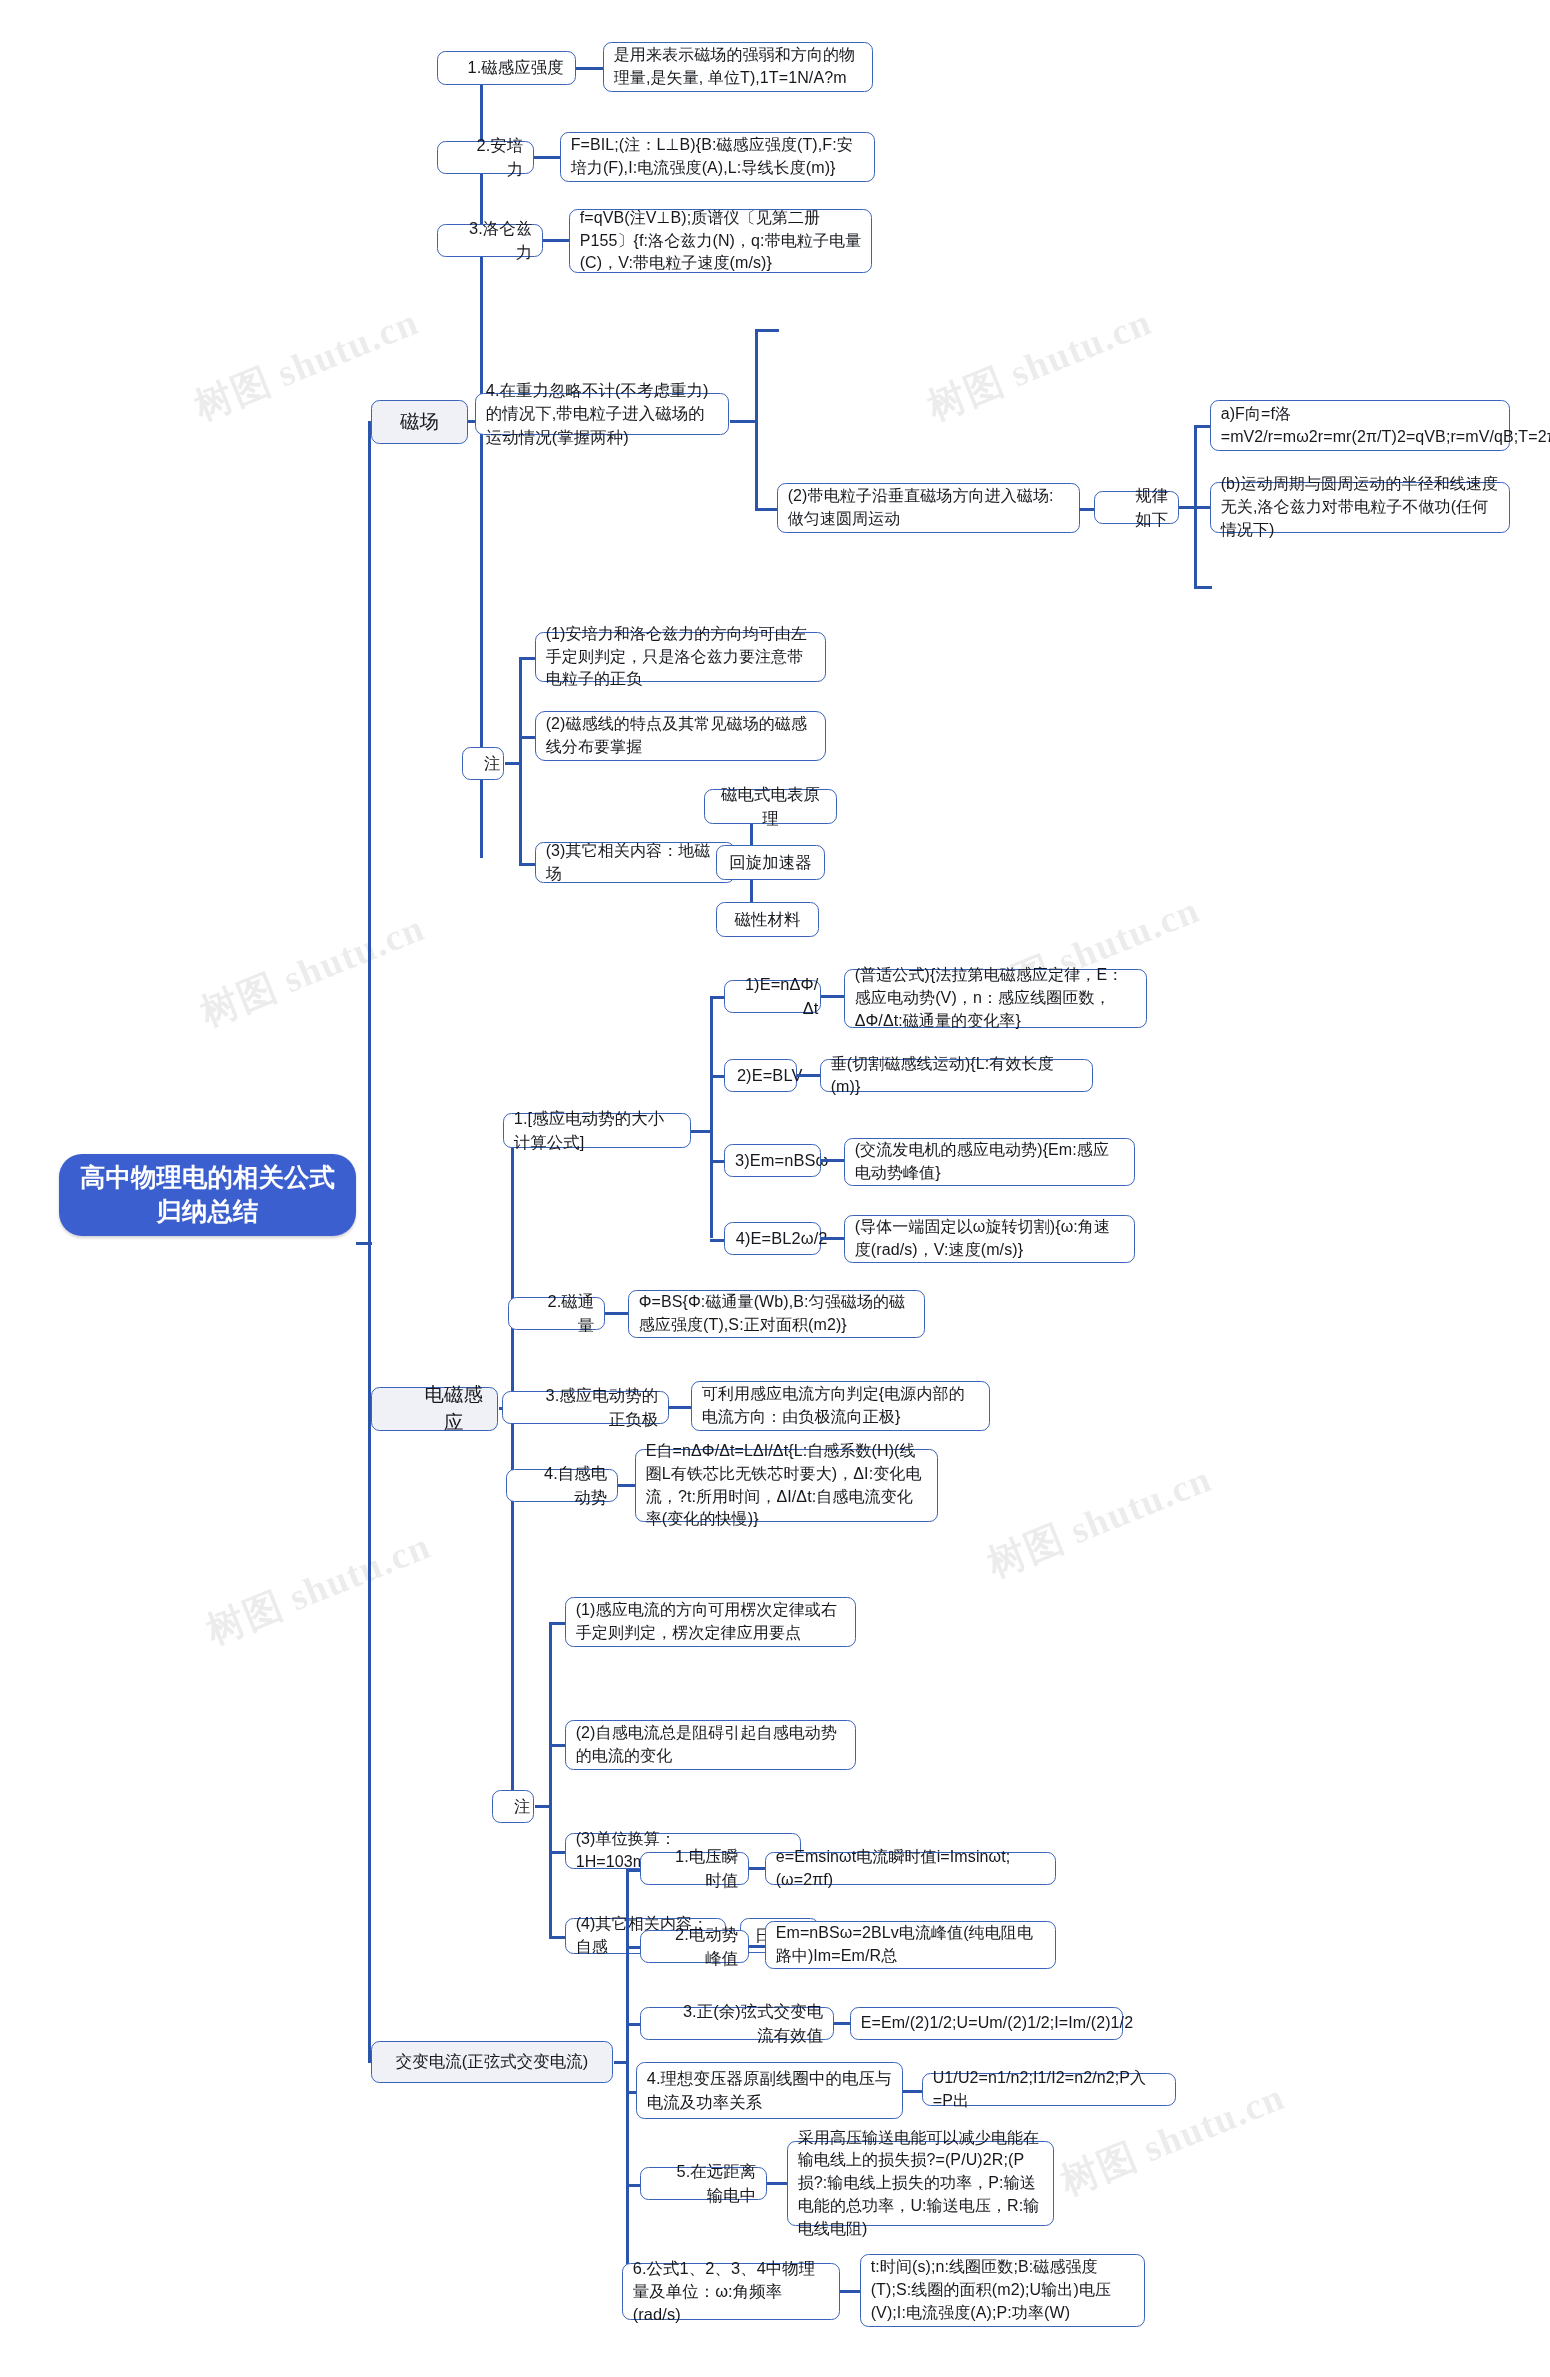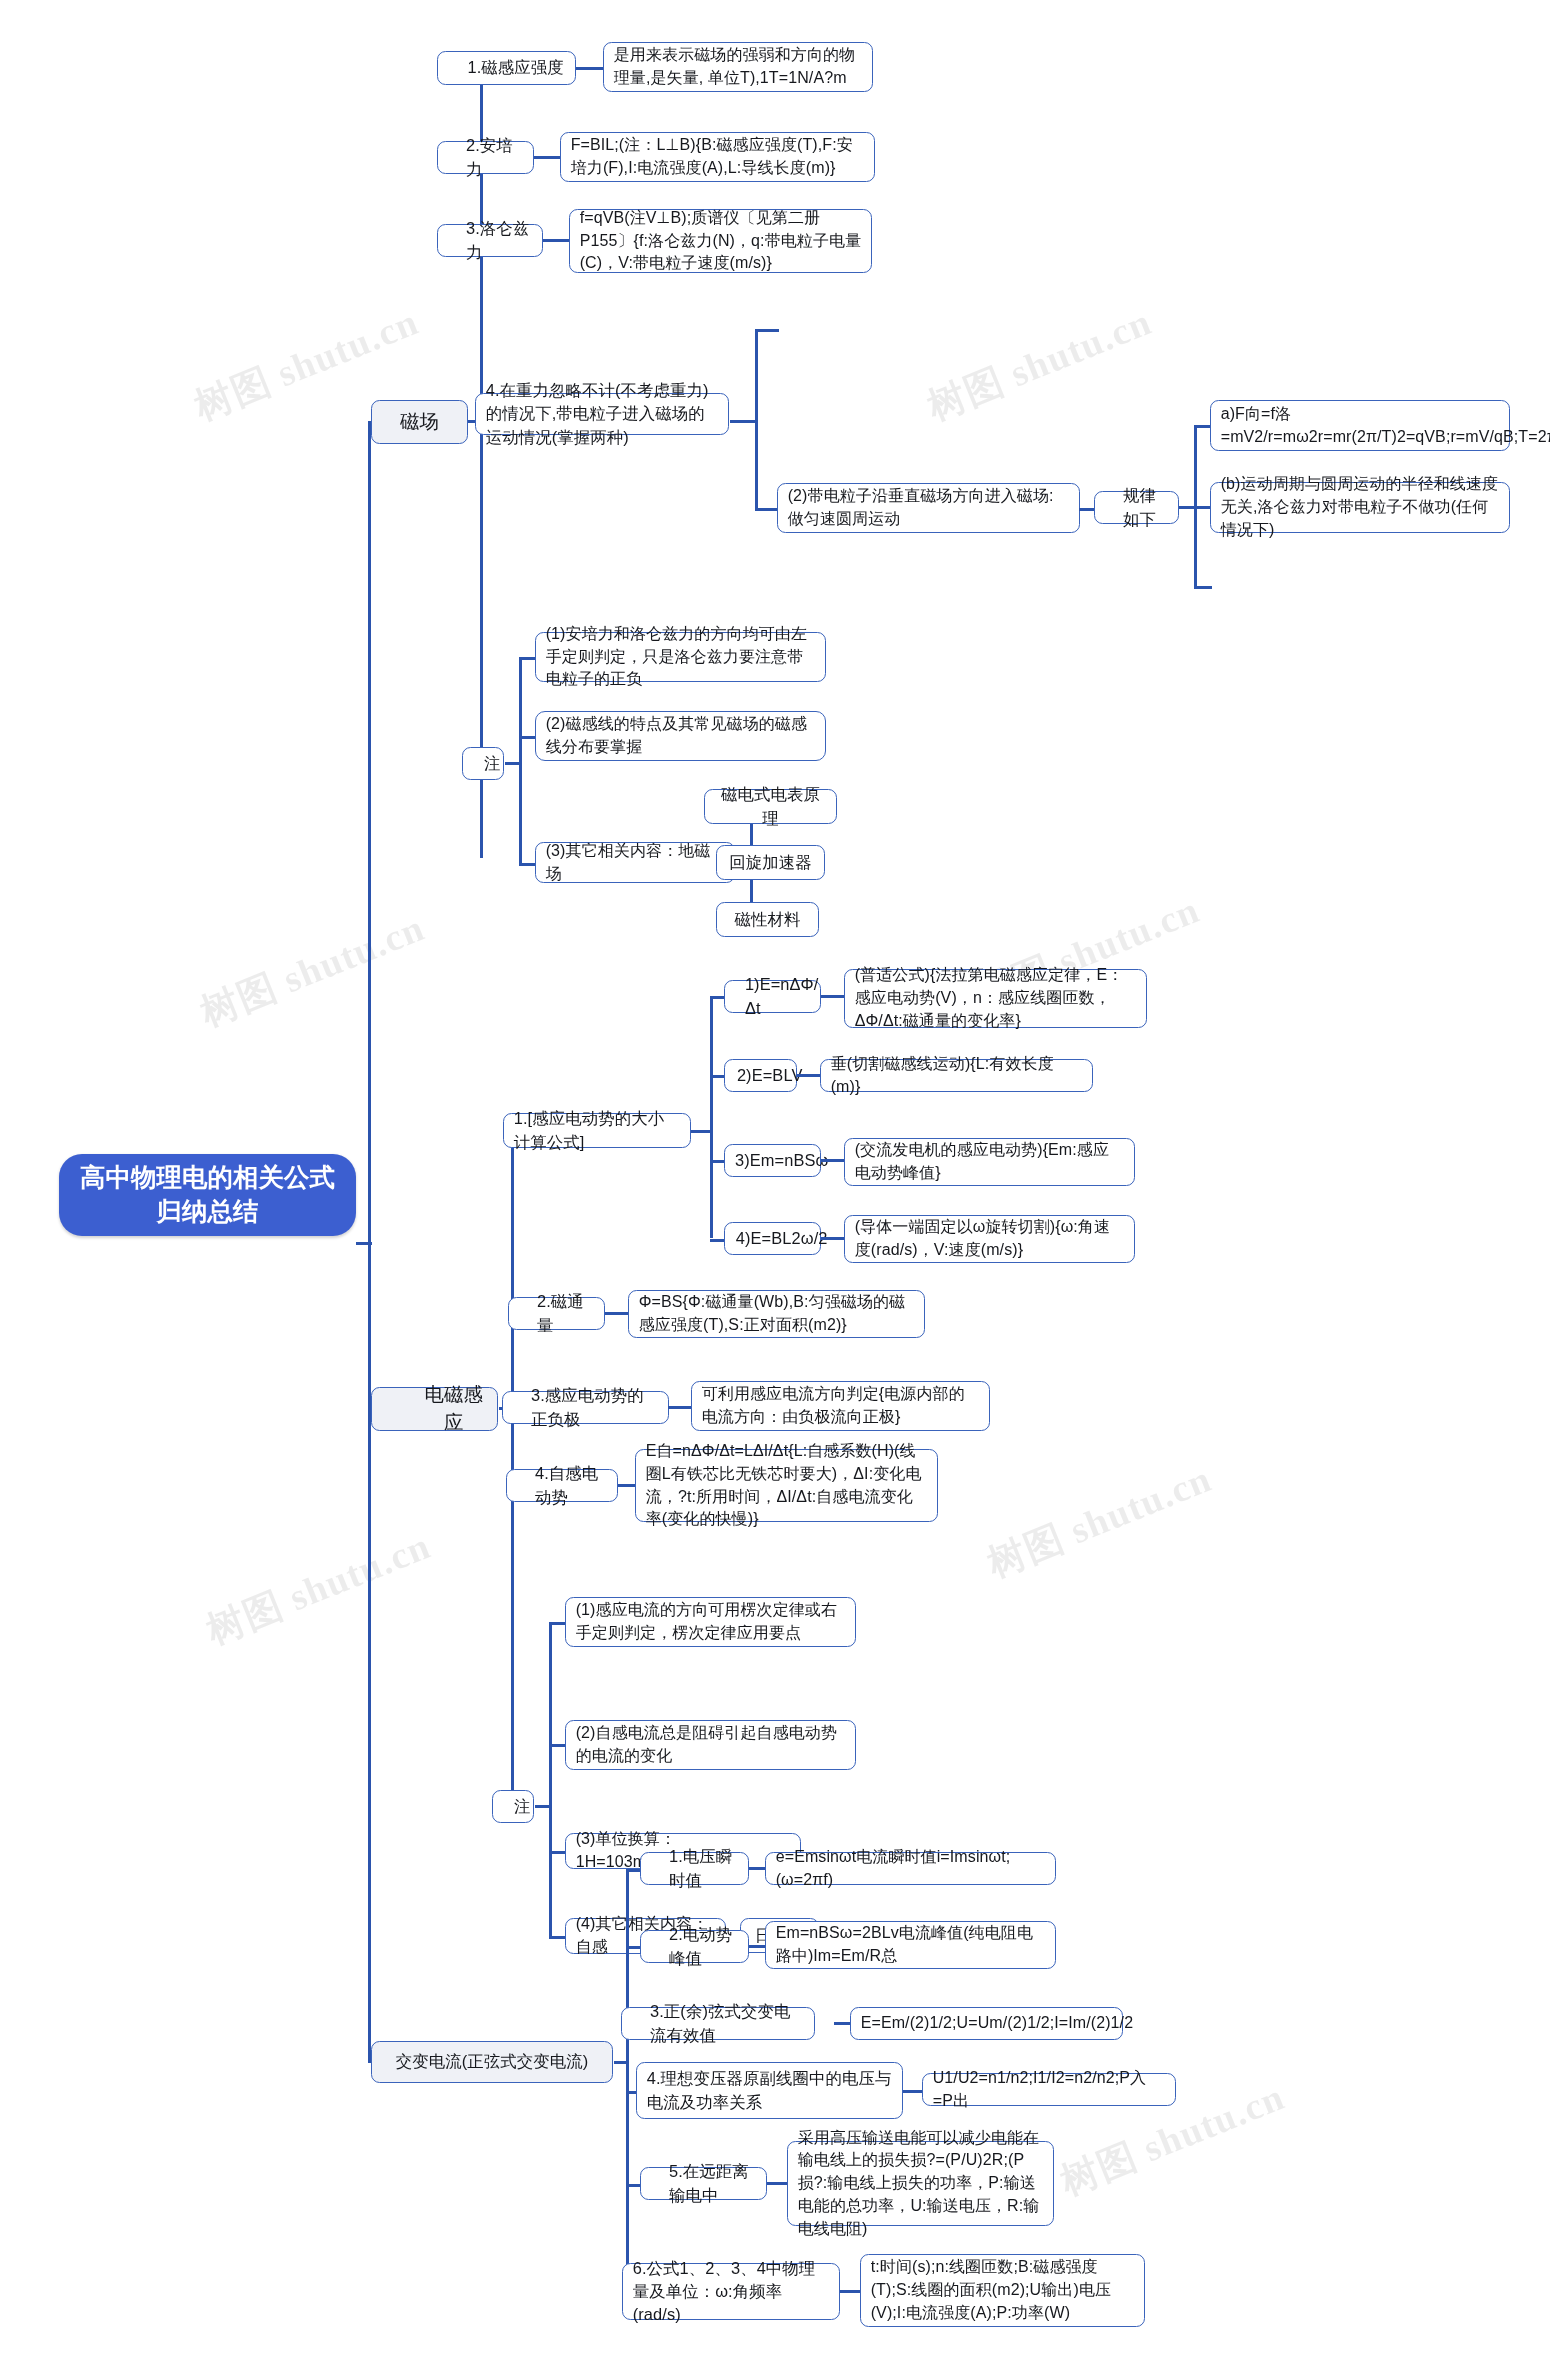--- a/index.html
+++ b/index.html
@@ -14,21 +14,21 @@
 
   
   .ln{position:absolute;background:#2b54ad;}
   .lnh{height:3px;}
   .lnv{width:3px;}
 
   
   .node{position:absolute;box-sizing:border-box;border:1.8px solid #3a63bb;border-radius:8.5px;
         background:#ffffff;color:#16181d;display:flex;align-items:center;
         padding:6px 9.7px;line-height:1.42;font-size:16.4px;letter-spacing:0.1px;}
-  .node.center{justify-content:center;text-align:left;padding-left:28px;}
+  .node.center{justify-content:center;text-align:right;padding-left:28px;}
   .root{background:#3c5fd0;border:none;border-radius:13.3px;color:#fff;font-size:25.4px;
         font-weight:600;justify-content:center;text-align:center;line-height:1.32;
         box-shadow:0 1.2px 3px rgba(0,0,0,.18);}
   .lvl1{background:#eff1f6;border-color:#3a63bb;font-size:19.4px;justify-content:center;text-align:center;}
   .lvl2{font-size:16.4px;}
   .leaf{font-size:16px;}
   .tiny{font-size:16.4px;justify-content:center;text-align:center;}
 </style>
 </head>
 <body>
@@ -186,21 +186,21 @@
   <div class="node lvl2 center" style="left:640px;top:1852px;width:109px;height:33px;">1.电压瞬时值</div>
   <div class="ln lnh" style="left:749px;top:1867px;width:18px;"></div>
   <div class="node leaf" style="left:765px;top:1852px;width:291px;height:33px;">e=Emsinωt电流瞬时值i=Imsinωt;(ω=2πf)</div>
 
   <div class="ln lnh" style="left:626px;top:1946px;width:17px;"></div>
   <div class="node lvl2 center" style="left:640px;top:1930px;width:109px;height:33px;">2.电动势峰值</div>
   <div class="ln lnh" style="left:749px;top:1945px;width:18px;"></div>
   <div class="node leaf" style="left:765px;top:1921px;width:291px;height:48px;">Em=nBSω=2BLv电流峰值(纯电阻电路中)Im=Em/R总</div>
 
   <div class="ln lnh" style="left:626px;top:2023px;width:17px;"></div>
-  <div class="node lvl2 center" style="left:621px;top:2007px;width:194px;height:33px;">3.正(余)弦式交变电流有效值</div>
+  <div class="node lvl2 center" style="left:640px;top:2007px;width:194px;height:33px;">3.正(余)弦式交变电流有效值</div>
   <div class="ln lnh" style="left:834px;top:2022px;width:18px;"></div>
   <div class="node leaf" style="left:850px;top:2007px;width:273px;height:33px;">E=Em/(2)1/2;U=Um/(2)1/2;I=Im/(2)1/2</div>
 
   <div class="ln lnh" style="left:626px;top:2091px;width:17px;"></div>
   <div class="node lvl2" style="left:636px;top:2062px;width:267px;height:57px;">4.理想变压器原副线圈中的电压与电流及功率关系</div>
   <div class="ln lnh" style="left:903px;top:2090px;width:22px;"></div>
   <div class="node leaf" style="left:922px;top:2073px;width:254px;height:33px;">U1/U2=n1/n2;I1/I2=n2/n2;P入=P出</div>
 
   <div class="ln lnh" style="left:626px;top:2184px;width:17px;"></div>
   <div class="node lvl2 center" style="left:640px;top:2167px;width:127px;height:33px;">5.在远距离输电中</div>

